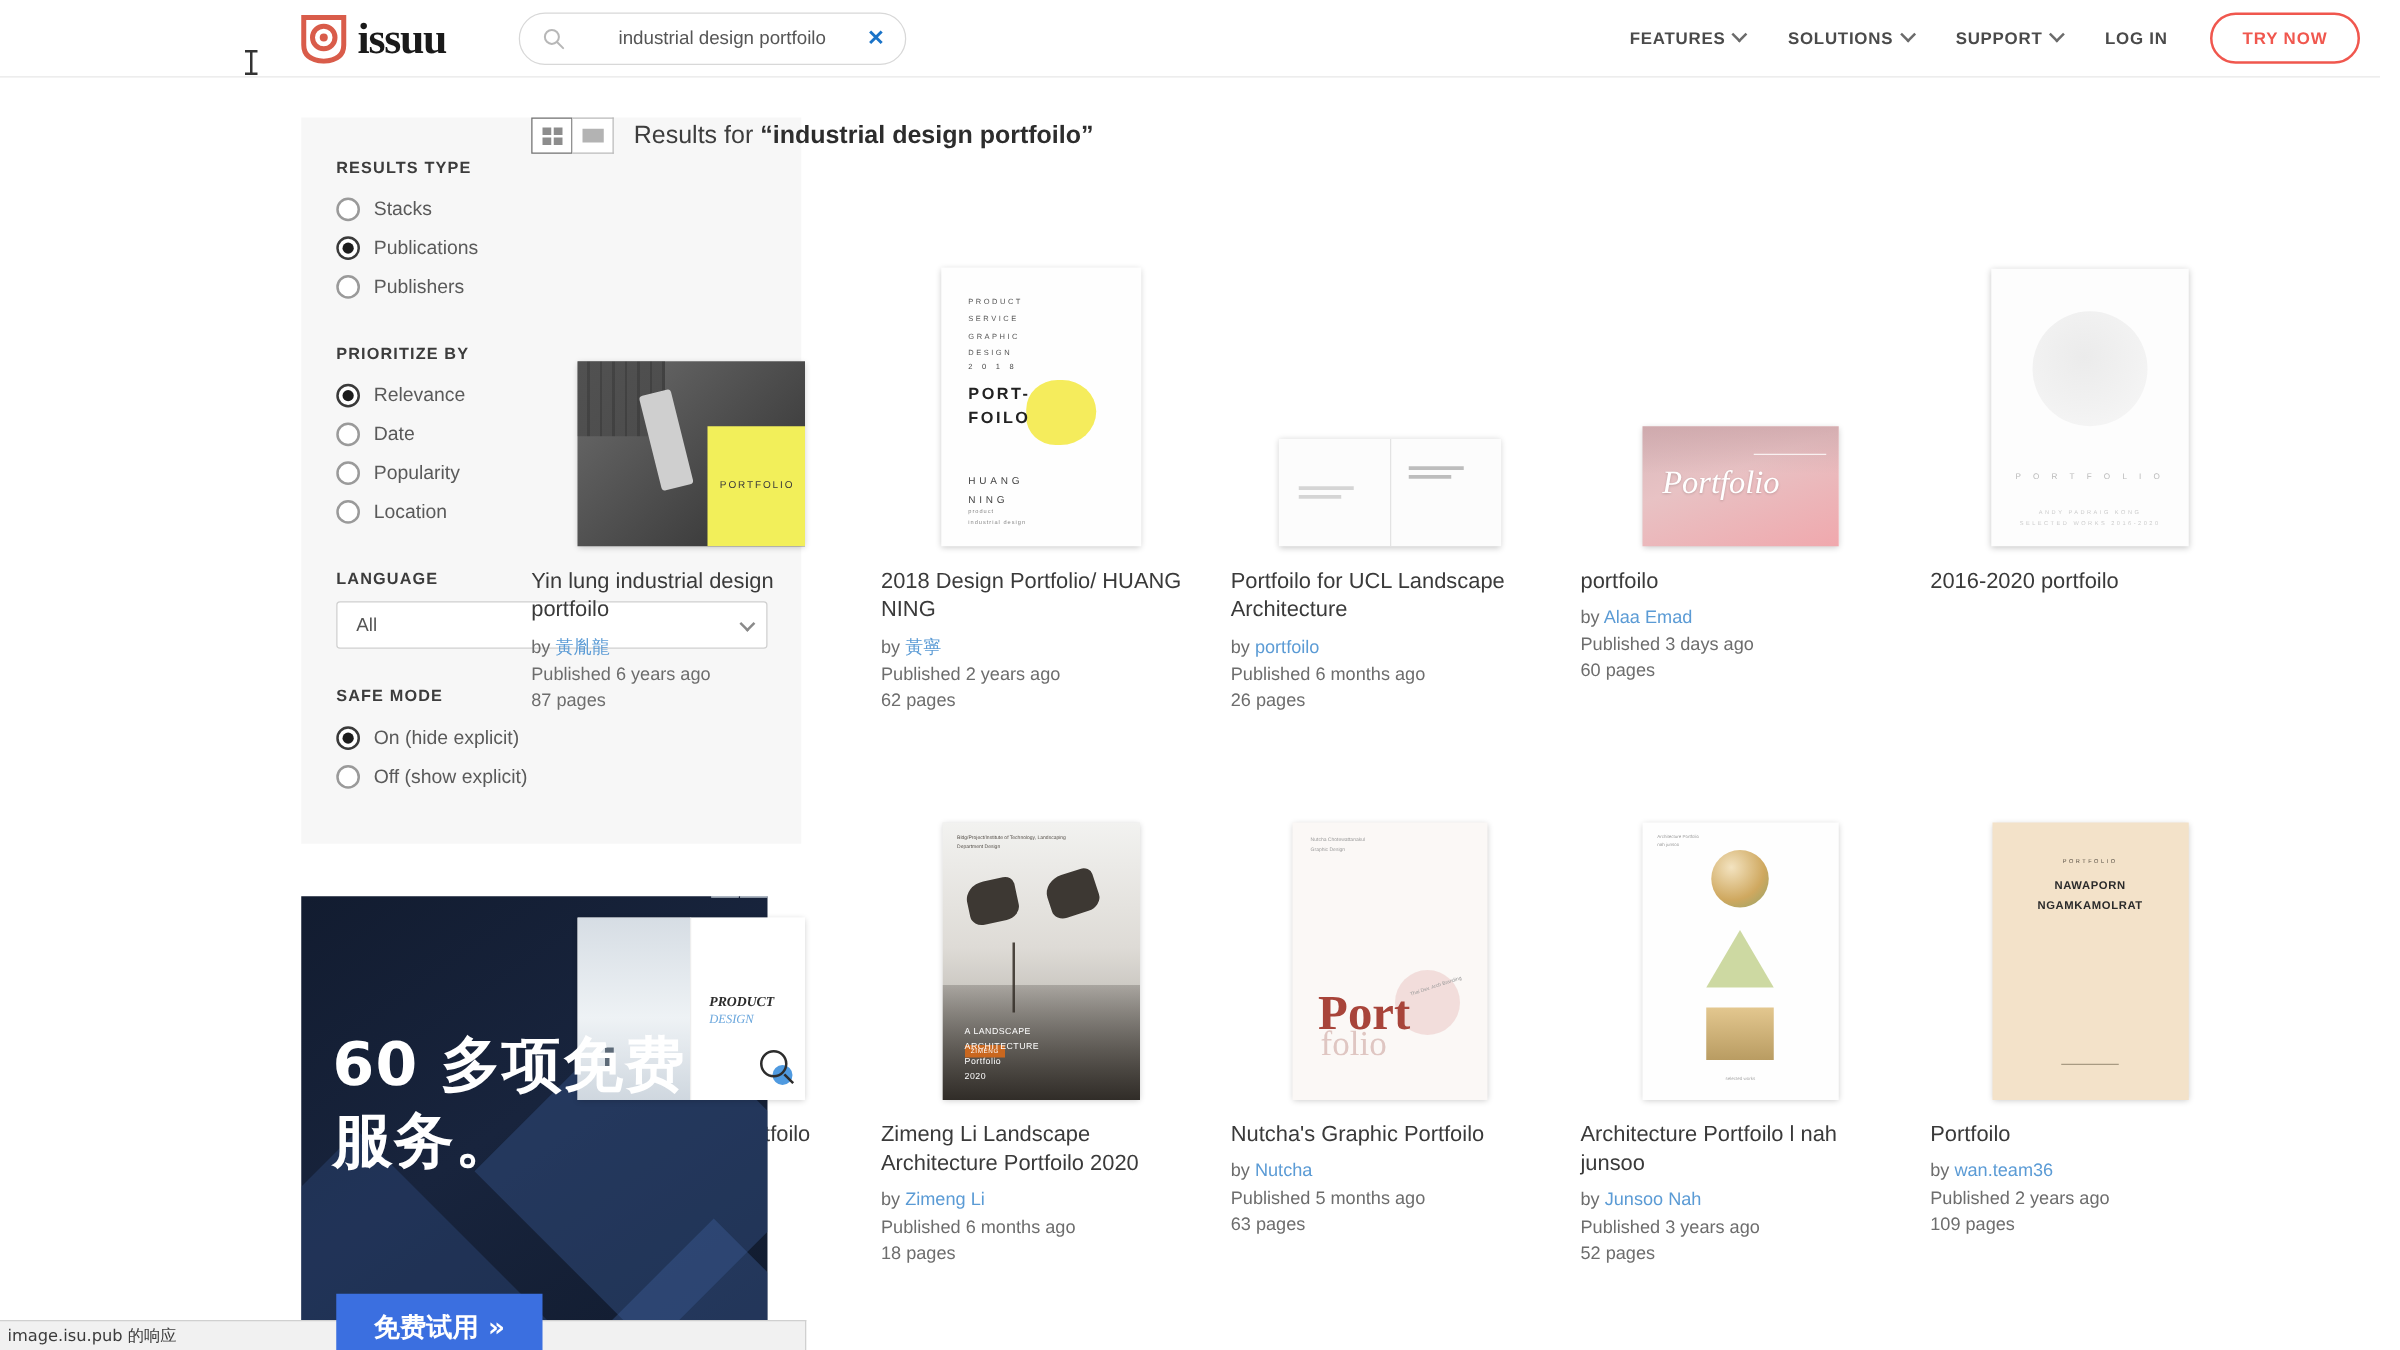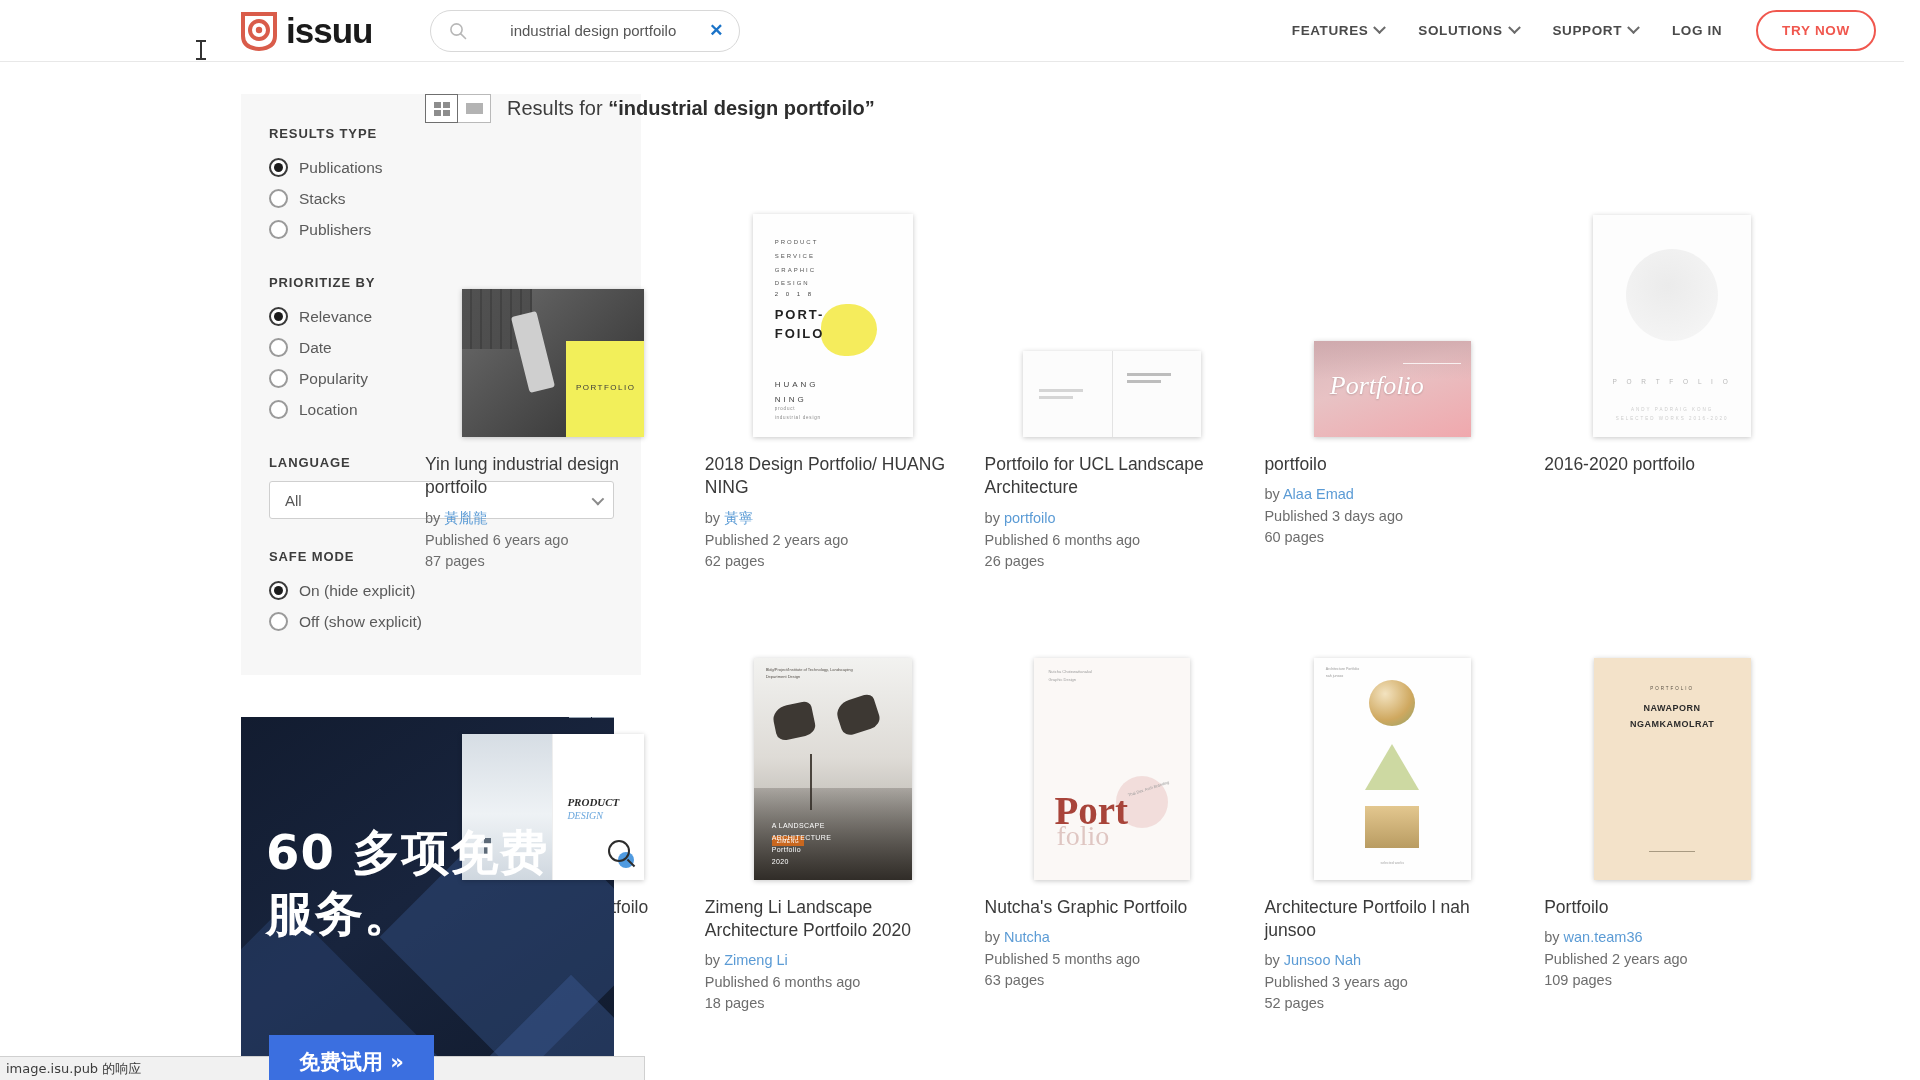--- a/index.html
+++ b/index.html
@@ -32,21 +32,21 @@
     width: 38px; height: 40px;
     position: relative;
   }
   .logo-mark svg { display: block; }
   .logo-text {
     font-size: 35px;
     font-weight: 700;
     letter-spacing: -1px;
     color: #1a1a1a;
     line-height: 1;
-    font-family: Liberation Sans, sans-serif;
+    font-family: Liberation Serif, serif;
   }
 
   
   .search-box {
     margin-left: 58px;
     width: 310px;
     height: 42px;
     border: 1px solid #d8d8d8;
     border-radius: 24px;
     display: flex;
@@ -91,21 +91,21 @@
   }
   .text-caret::before { top: 0; }
   .text-caret::after { bottom: 0; }
 
   
   .nav {
     margin-left: auto;
     display: flex;
     align-items: center;
     gap: 34px;
-    padding-right: 44px;
+    padding-right: 32px;
   }
   .nav-item {
     font-size: 13.5px;
     font-weight: 700;
     letter-spacing: .6px;
     color: #4a4a4a;
     display: flex;
     align-items: center;
     gap: 7px;
     cursor: pointer;
@@ -482,26 +482,26 @@
 </div>
 
 <div class="page">
 
   <aside class="sidebar">
     <div class="filter-card">
 
       <div class="filter-group">
         <div class="filter-title">RESULTS TYPE</div>
         <div class="radio-row">
+          <span class="radio"></span>
+          <span class="radio-label">Stacks</span>
+        </div>
+        <div class="radio-row">
           <span class="radio checked"></span>
           <span class="radio-label">Publications</span>
-        </div>
-        <div class="radio-row">
-          <span class="radio"></span>
-          <span class="radio-label">Stacks</span>
         </div>
         <div class="radio-row">
           <span class="radio"></span>
           <span class="radio-label">Publishers</span>
         </div>
       </div>
 
       <div class="filter-group">
         <div class="filter-title">PRIORITIZE BY</div>
         <div class="radio-row">

